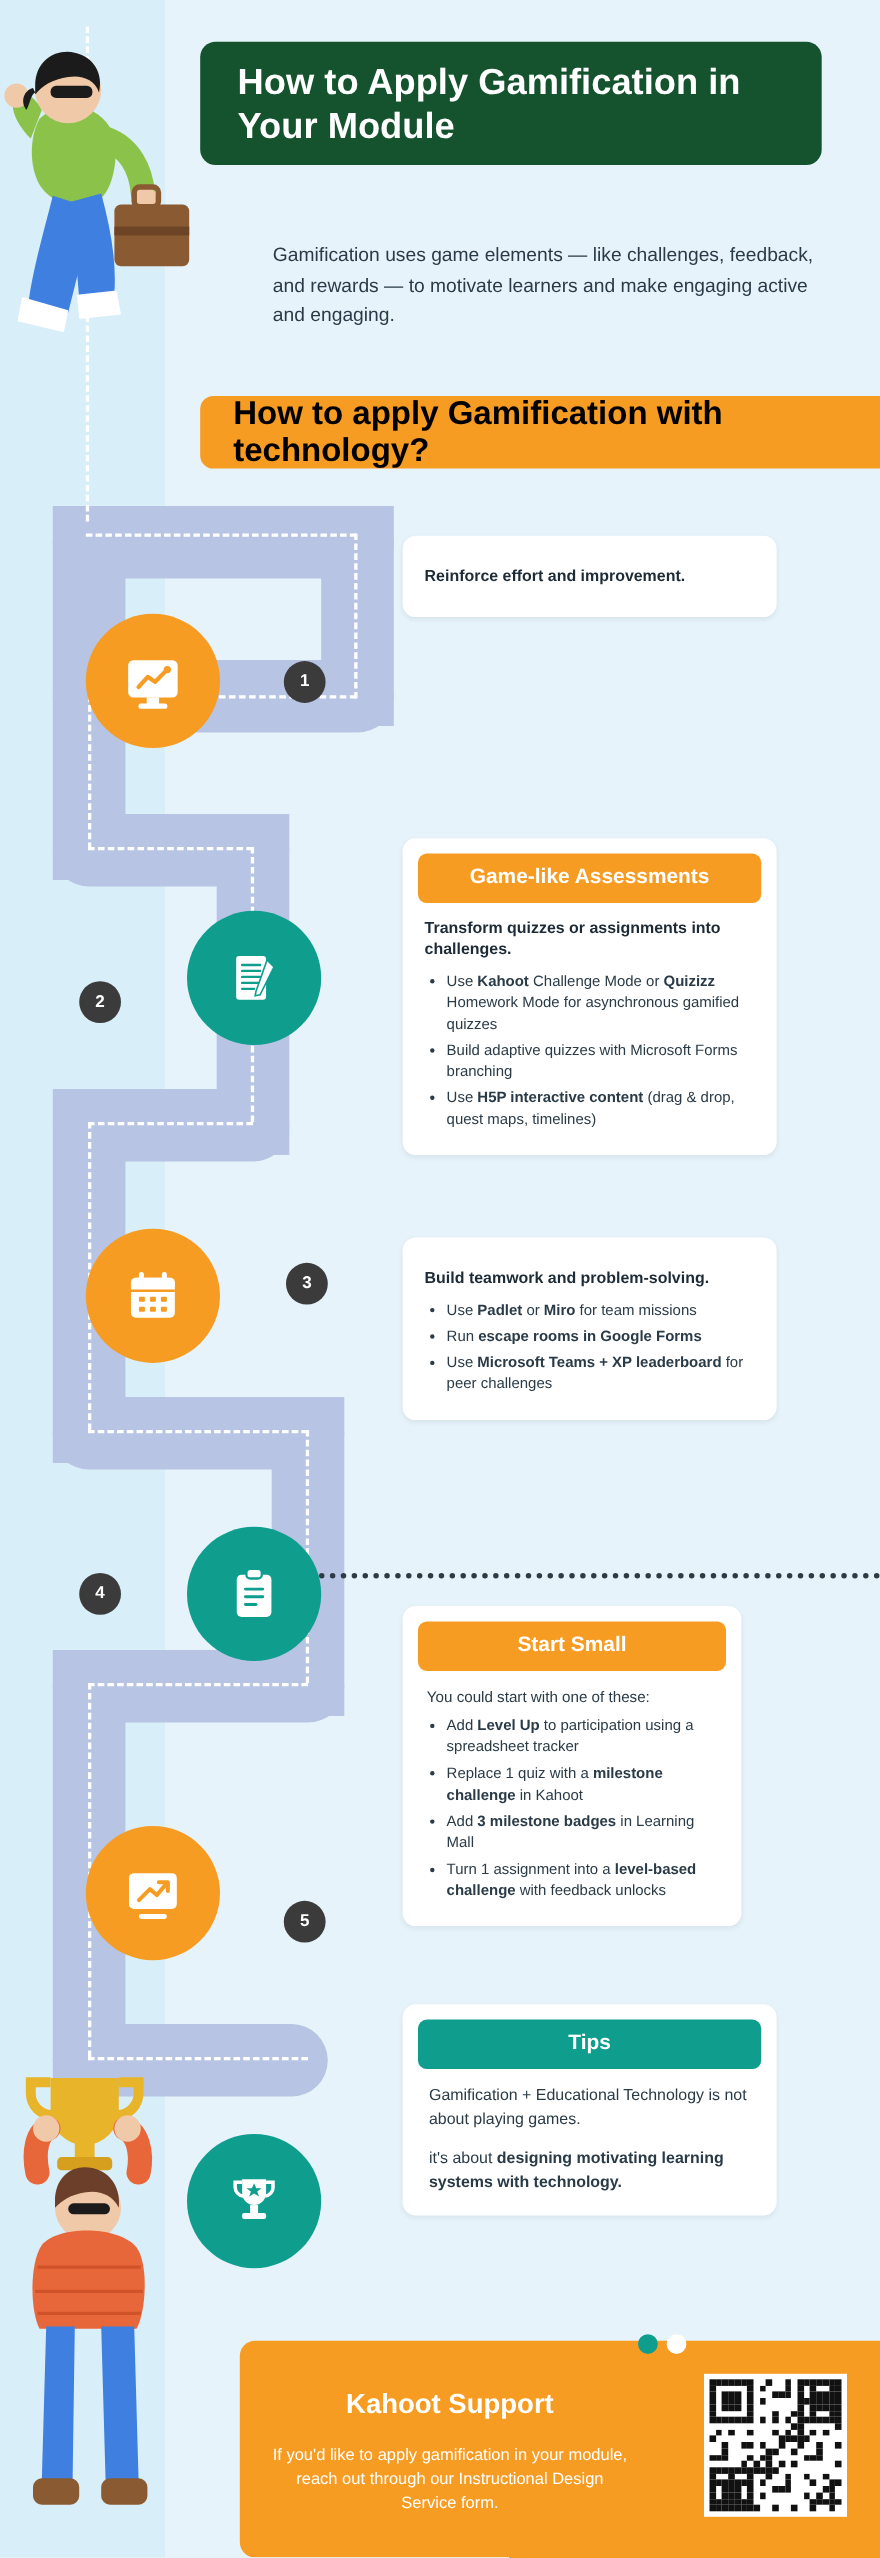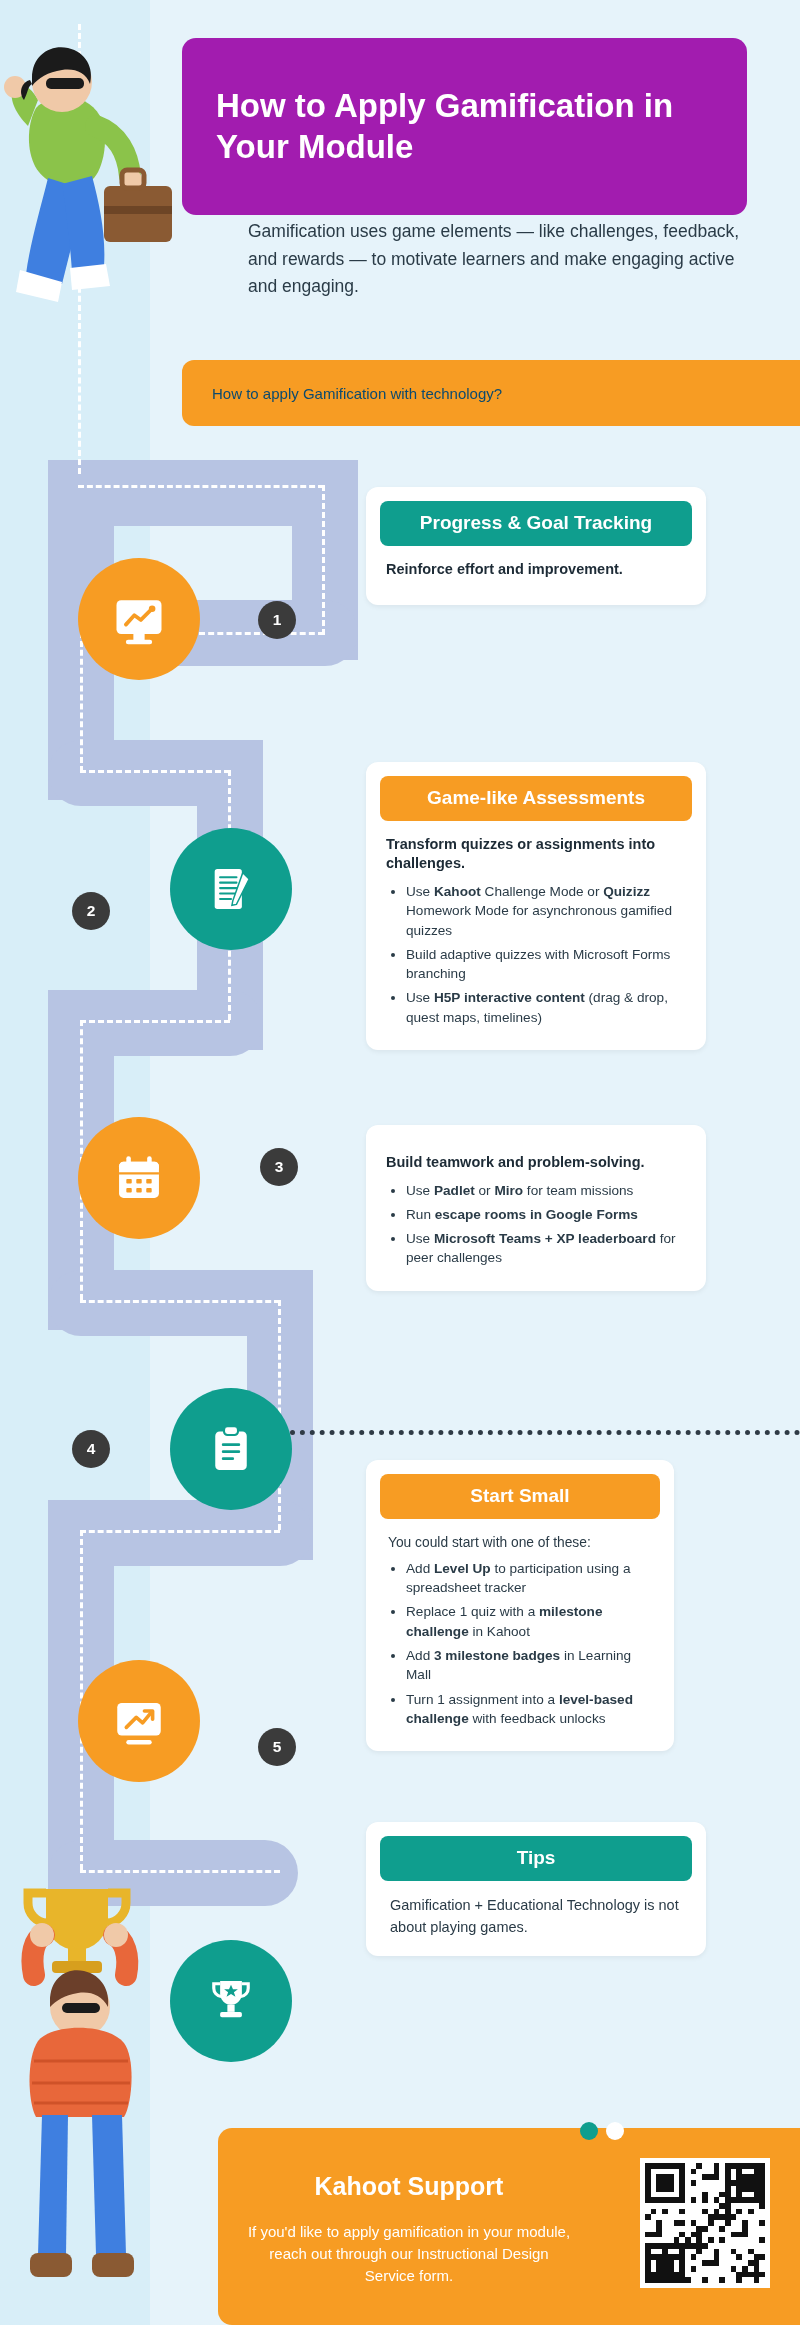--- a/index.html
+++ b/index.html
@@ -37,22 +37,22 @@
     position: absolute;
     border-style: dashed;
     border-color: #ffffff;
     border-width: 0;
   }
 
   
   .title-banner {
     position: absolute;
     left: 182px; top: 38px;
-    width: 565px; height: 177px;
-    background: #a21caf;
+    width: 565px; height: 112px;
+    background: #14532d;
     border-radius: 14px;
     padding: 26px 34px;
     display: flex;
     align-items: center;
   }
   .title-banner h1 {
     color: #ffffff;
     font-size: 33px;
     line-height: 1.22;
     font-weight: bold;
@@ -72,23 +72,23 @@
     position: absolute;
     left: 182px; top: 360px;
     width: 618px; height: 66px;
     background: #f79c23;
     border-radius: 12px 0 0 12px;
     display: flex;
     align-items: center;
     padding-left: 30px;
   }
   .subtitle-bar span {
-    color: #0c4a6e;
-    font-size: 15px;
-    font-weight: normal;
+    color: #000000;
+    font-size: 30px;
+    font-weight: bold;
   }
 
   
   .card {
     position: absolute;
     background: #ffffff;
     border-radius: 12px;
     padding: 14px 14px 18px 14px;
     box-shadow: 0 2px 5px rgba(0,0,0,0.06);
   }
@@ -273,21 +273,20 @@
         <circle cx="46" cy="21" r="3.5" fill="#f79c23"></circle>
         <rect x="26" y="48" width="12" height="7" fill="#fff"></rect>
         <rect x="18" y="54" width="28" height="5" rx="2.5" fill="#fff"></rect>
       </svg>
     </span>
   </div>
   <div class="numdot" style="left:258px; top:601px;">
     <span>1</span>
   </div>
   <div class="card" style="left:366px; top:487px; width:340px;">
-    <div class="card-head head-teal">Progress &amp; Goal Tracking</div>
     <div class="card-sub">Reinforce effort and improvement.</div>
   </div>
 
   <div class="circle circle-teal" style="left:170px; top:828px; width:122px; height:122px;">
     <span>
       <svg width="58" height="58" viewBox="0 0 64 64">
         <rect x="14" y="10" width="30" height="44" rx="3" fill="#fff"></rect>
         <g stroke="#0f9e8e" stroke-width="2.4" stroke-linecap="round">
           <line x1="20" y1="19" x2="38" y2="19"></line>
           <line x1="20" y1="25" x2="38" y2="25"></line>
@@ -381,20 +380,21 @@
         <rect x="18" y="53" width="28" height="5" rx="2.5" fill="#fff"></rect>
       </svg>
     </span>
   </div>
   <div class="numdot" style="left:258px; top:1728px;">
     <span>5</span>
   </div>
   <div class="card" style="left:366px; top:1822px; width:340px;">
     <div class="card-head head-teal">Tips</div>
     <p class="para">Gamification + Educational Technology is not about playing games.</p>
+    <p class="para">it's about <b>designing motivating learning systems with technology.</b></p>
   </div>
 
   <div class="circle circle-teal" style="left:170px; top:1940px; width:122px; height:122px;">
     <span>
       <svg width="58" height="58" viewBox="0 0 64 64">
         <path d="M20 10 h24 v14 a12 12 0 0 1 -24 0 z" fill="#fff"></path>
         <path d="M20 13 h-7 v5 a9 9 0 0 0 8 9" fill="none" stroke="#fff" stroke-width="3.5"></path>
         <path d="M44 13 h7 v5 a9 9 0 0 1 -8 9" fill="none" stroke="#fff" stroke-width="3.5"></path>
         <rect x="28" y="36" width="8" height="8" fill="#fff"></rect>
         <rect x="20" y="44" width="24" height="6" rx="2" fill="#fff"></rect>

